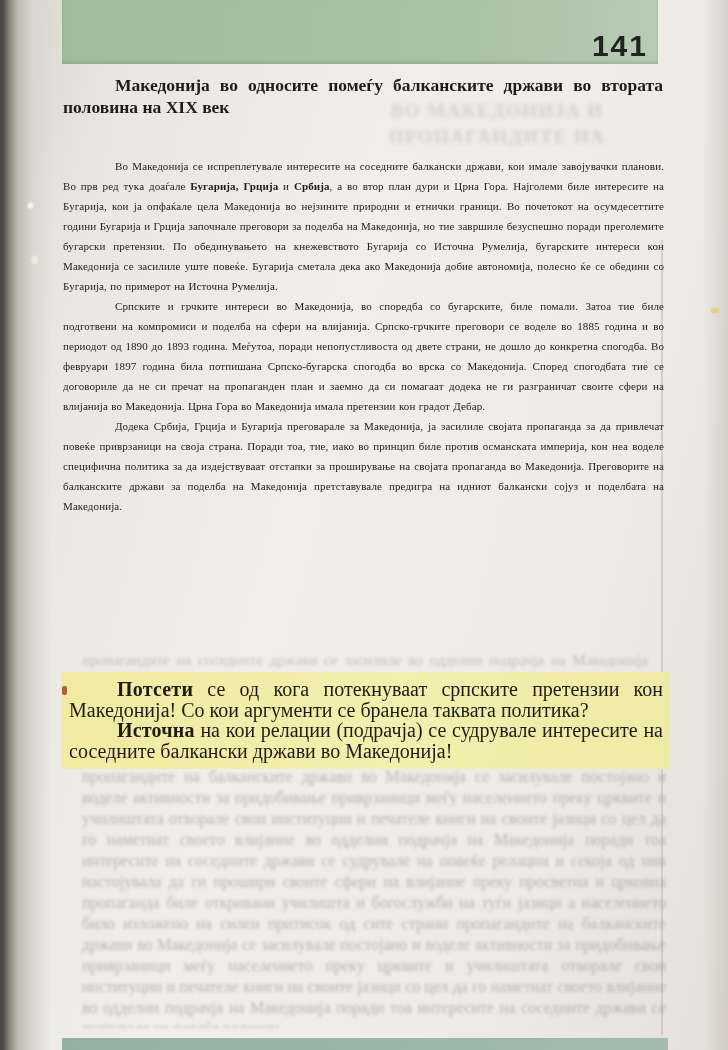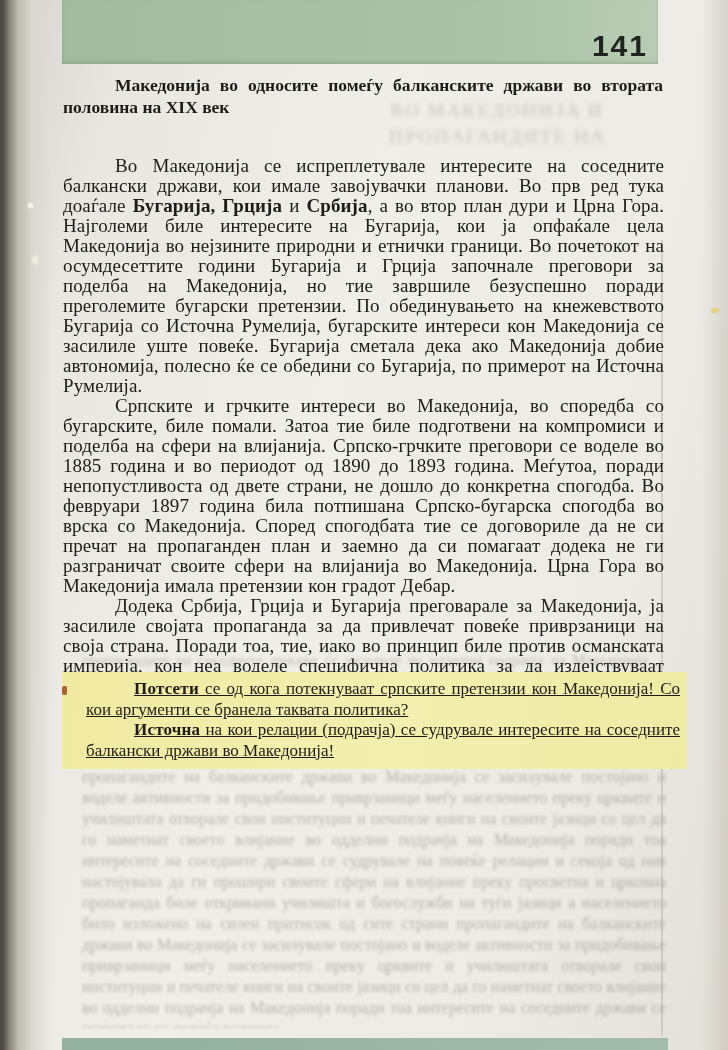--- a/index.html
+++ b/index.html
@@ -33,30 +33,30 @@
   }
   
   .title{
     position:absolute;left:63px;top:74px;width:600px;margin:0;
     font-size:17.5px;line-height:22px;font-weight:bold;
     text-indent:52px;text-align:justify;z-index:3;
   }
   
   .body{
     position:absolute;left:63px;top:156px;width:601px;
-    font-size:19px;line-height:20px;text-align:justify;
+    font-size:11px;line-height:20px;text-align:justify;
     letter-spacing:.1px;word-spacing:.5px;z-index:3;
   }
   .para{margin:0;text-indent:52px;}
   
   .qbox{
     position:absolute;left:62px;top:672px;width:594px;min-height:74px;
     background:linear-gradient(100deg,#f0eaa2,#f3efae 55%,#efeaa4);
-    padding:7px 7px 8px 24px;z-index:3;
-    font-size:17px;line-height:20.5px;text-align:justify;text-decoration:underline;
+    padding:7px 7px 8px 7px;z-index:3;
+    font-size:20px;line-height:20.5px;text-align:justify;
   }
   .q{margin:0;text-indent:48px;}
   .q b{letter-spacing:.2px;}
   
   .ghost{
     color:#837f72;filter:blur(1.4px);opacity:.48;
     text-align:justify;overflow:hidden;z-index:1;pointer-events:none;
   }
   .ghost-heading{
     position:absolute;left:328px;top:98px;width:338px;height:56px;

